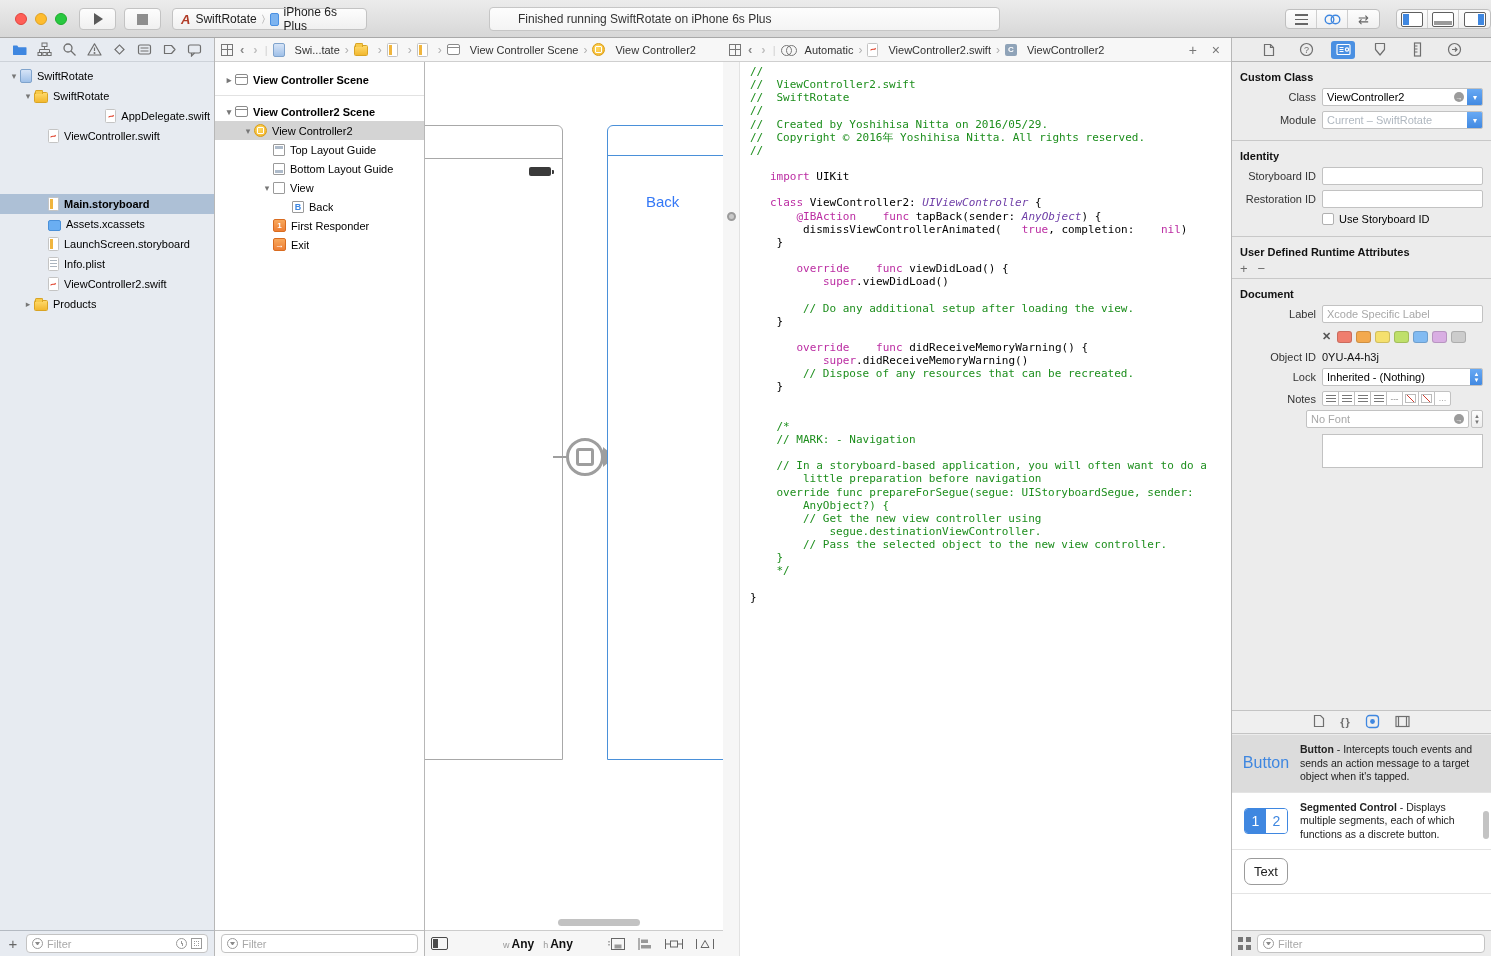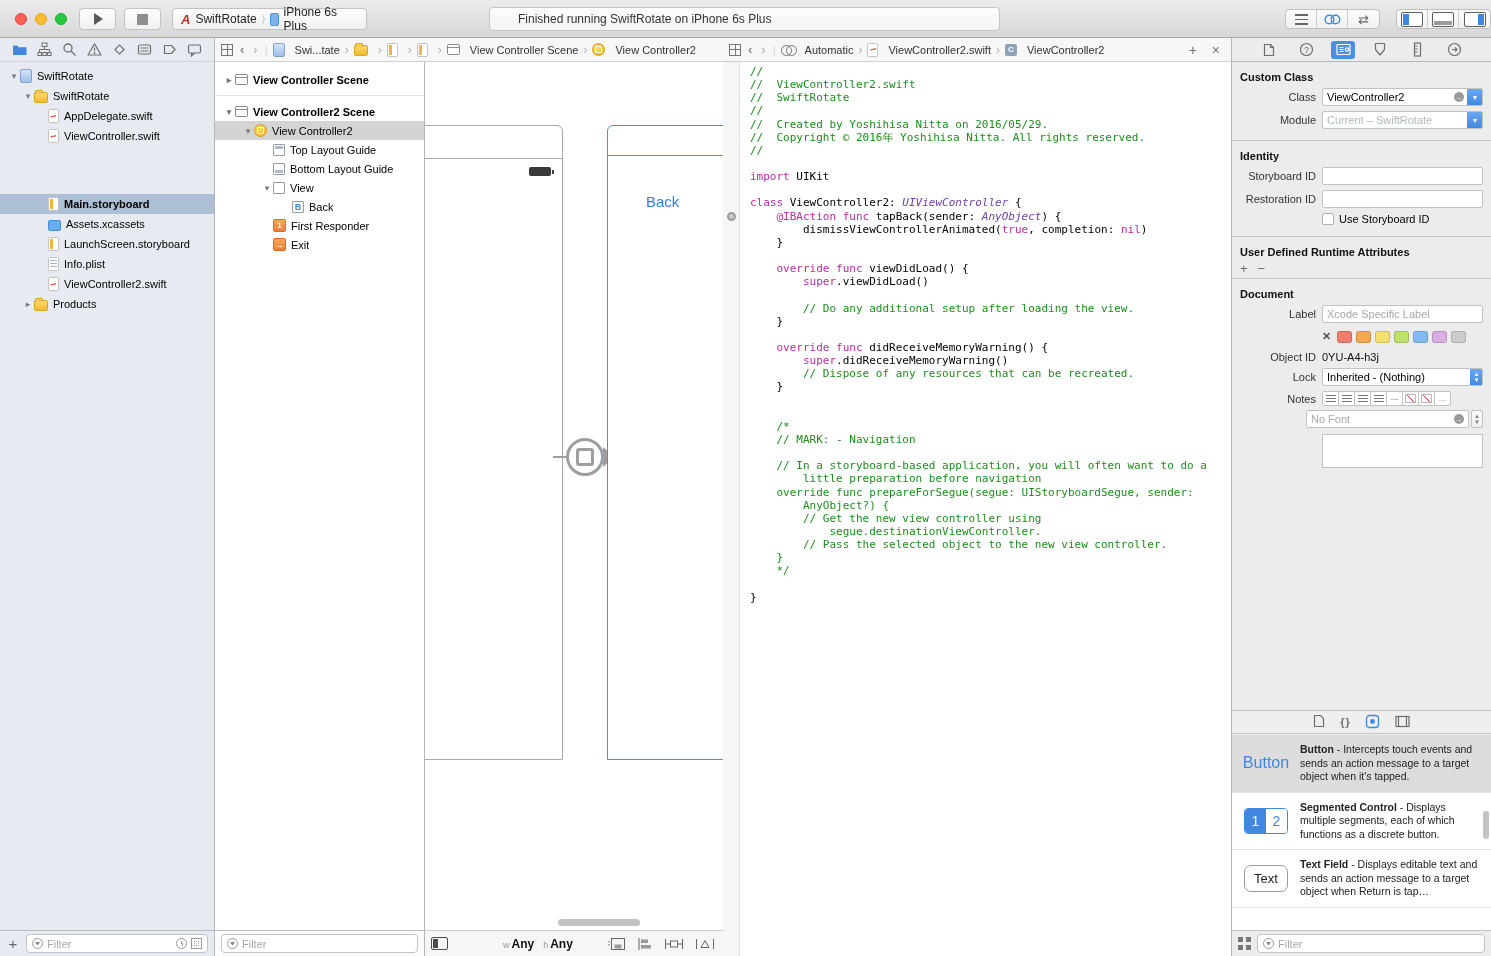--- a/index.html
+++ b/index.html
@@ -132,21 +132,21 @@
 #code{position:absolute;left:723px;top:38px;width:509px;height:918px;background:#fff;border-right:1px solid #b7b7b7;}
 #code .jumpbar .spacer{flex:1;}
 .jb-plus,.jb-x{color:#777;font-size:14px;padding:0 5px;}
 #code-wrap{position:absolute;inset:24px 0 0 0;background:#fff;}
 #gutter{position:absolute;left:0;top:0;bottom:0;width:17px;background:#f6f6f6;border-right:1px solid #e2e2e2;}
 .well{position:absolute;left:4px;top:150px;width:9px;height:9px;border-radius:50%;background:#c9c9c9;border:2px solid #9b9b9b;}
 #code-pre{position:absolute;left:17px;top:0;right:0;bottom:0;padding:3px 0 0 10px;font-family:"DejaVu Sans Mono",monospace;font-size:11px;line-height:13.15px;white-space:pre;overflow:hidden;}
 .code-line{height:13.15px;}
 .tok-p{color:#000;}
 .tok-c{color:#1d8e1d;}
-.tok-k{color:#bb2ca2;}
+.tok-k{color:#bb2ca2;margin-left:20px;}
 .tok-t{color:#7040a8;font-style:italic;}
 
 
 #inspector{position:absolute;left:1232px;top:38px;width:259px;height:918px;background:#ececec;}
 #ins-tabbar{position:absolute;left:0;top:0;right:0;height:24px;border-bottom:1px solid #b7b7b7;display:flex;align-items:center;justify-content:center;gap:13px;}
 .ins-tab{display:flex;align-items:center;justify-content:center;width:24px;height:18px;border-radius:3px;}
 .ins-tab.sel{background:#4a90e2;}
 #ins-content{position:absolute;left:0;top:24px;right:0;}
 .sec-title{font-weight:bold;margin:9px 8px 2px;color:#111;}
 .ins-row{display:flex;align-items:center;margin:5px 8px 0 8px;}
@@ -305,21 +305,21 @@
       <div class="nav-row" style="padding-left: 8px;">
         <span class="disc">▾</span>
         <span class="fi fi-project"></span>
         <span class="row-label">SwiftRotate</span>
       </div>
       <div class="nav-row" style="padding-left: 22px;">
         <span class="disc">▾</span>
         <span class="fi fi-folder"></span>
         <span class="row-label">SwiftRotate</span>
       </div>
-      <div class="nav-row" style="padding-left: 36px;">
+      <div class="nav-row" style="padding-left: 36px; justify-content: flex-end;">
         <span class="disc"></span>
         <span class="fi fi-swift"></span>
         <span class="row-label">AppDelegate.swift</span>
       </div>
       <div class="nav-row" style="padding-left: 36px; text-align: center;">
         <span class="disc"></span>
         <span class="fi fi-swift"></span>
         <span class="row-label">ViewController.swift</span>
       </div>
       <div class="nav-row sel" style="padding-left: 36px;">
@@ -684,21 +684,20 @@
             <span class="s1">1</span>
             <span class="s2">2</span>
           </span>
         </div>
         <div class="lib-text"><span class="lib-name">Segmented Control</span><span> - Displays multiple segments, each of which functions as a discrete button.</span></div>
       </div>
       <div class="lib-item">
         <div class="lib-icon">
           <span class="lib-tf">Text</span>
         </div>
-        <div class="lib-text"><span class="lib-name">Text Field</span><span> - Displays editable text and sends an action message to a target object when Return is tap…</span></div>
       </div>
       <div class="lib-scroll"></div>
   </div>
   <div class="bottombar" id="ins-bottombar">
     <span class="grid2-ico"></span>
     <div class="filterfield">
       <span class="funnel"></span>
       <span class="ph">Filter</span>
     </div>
   </div>

